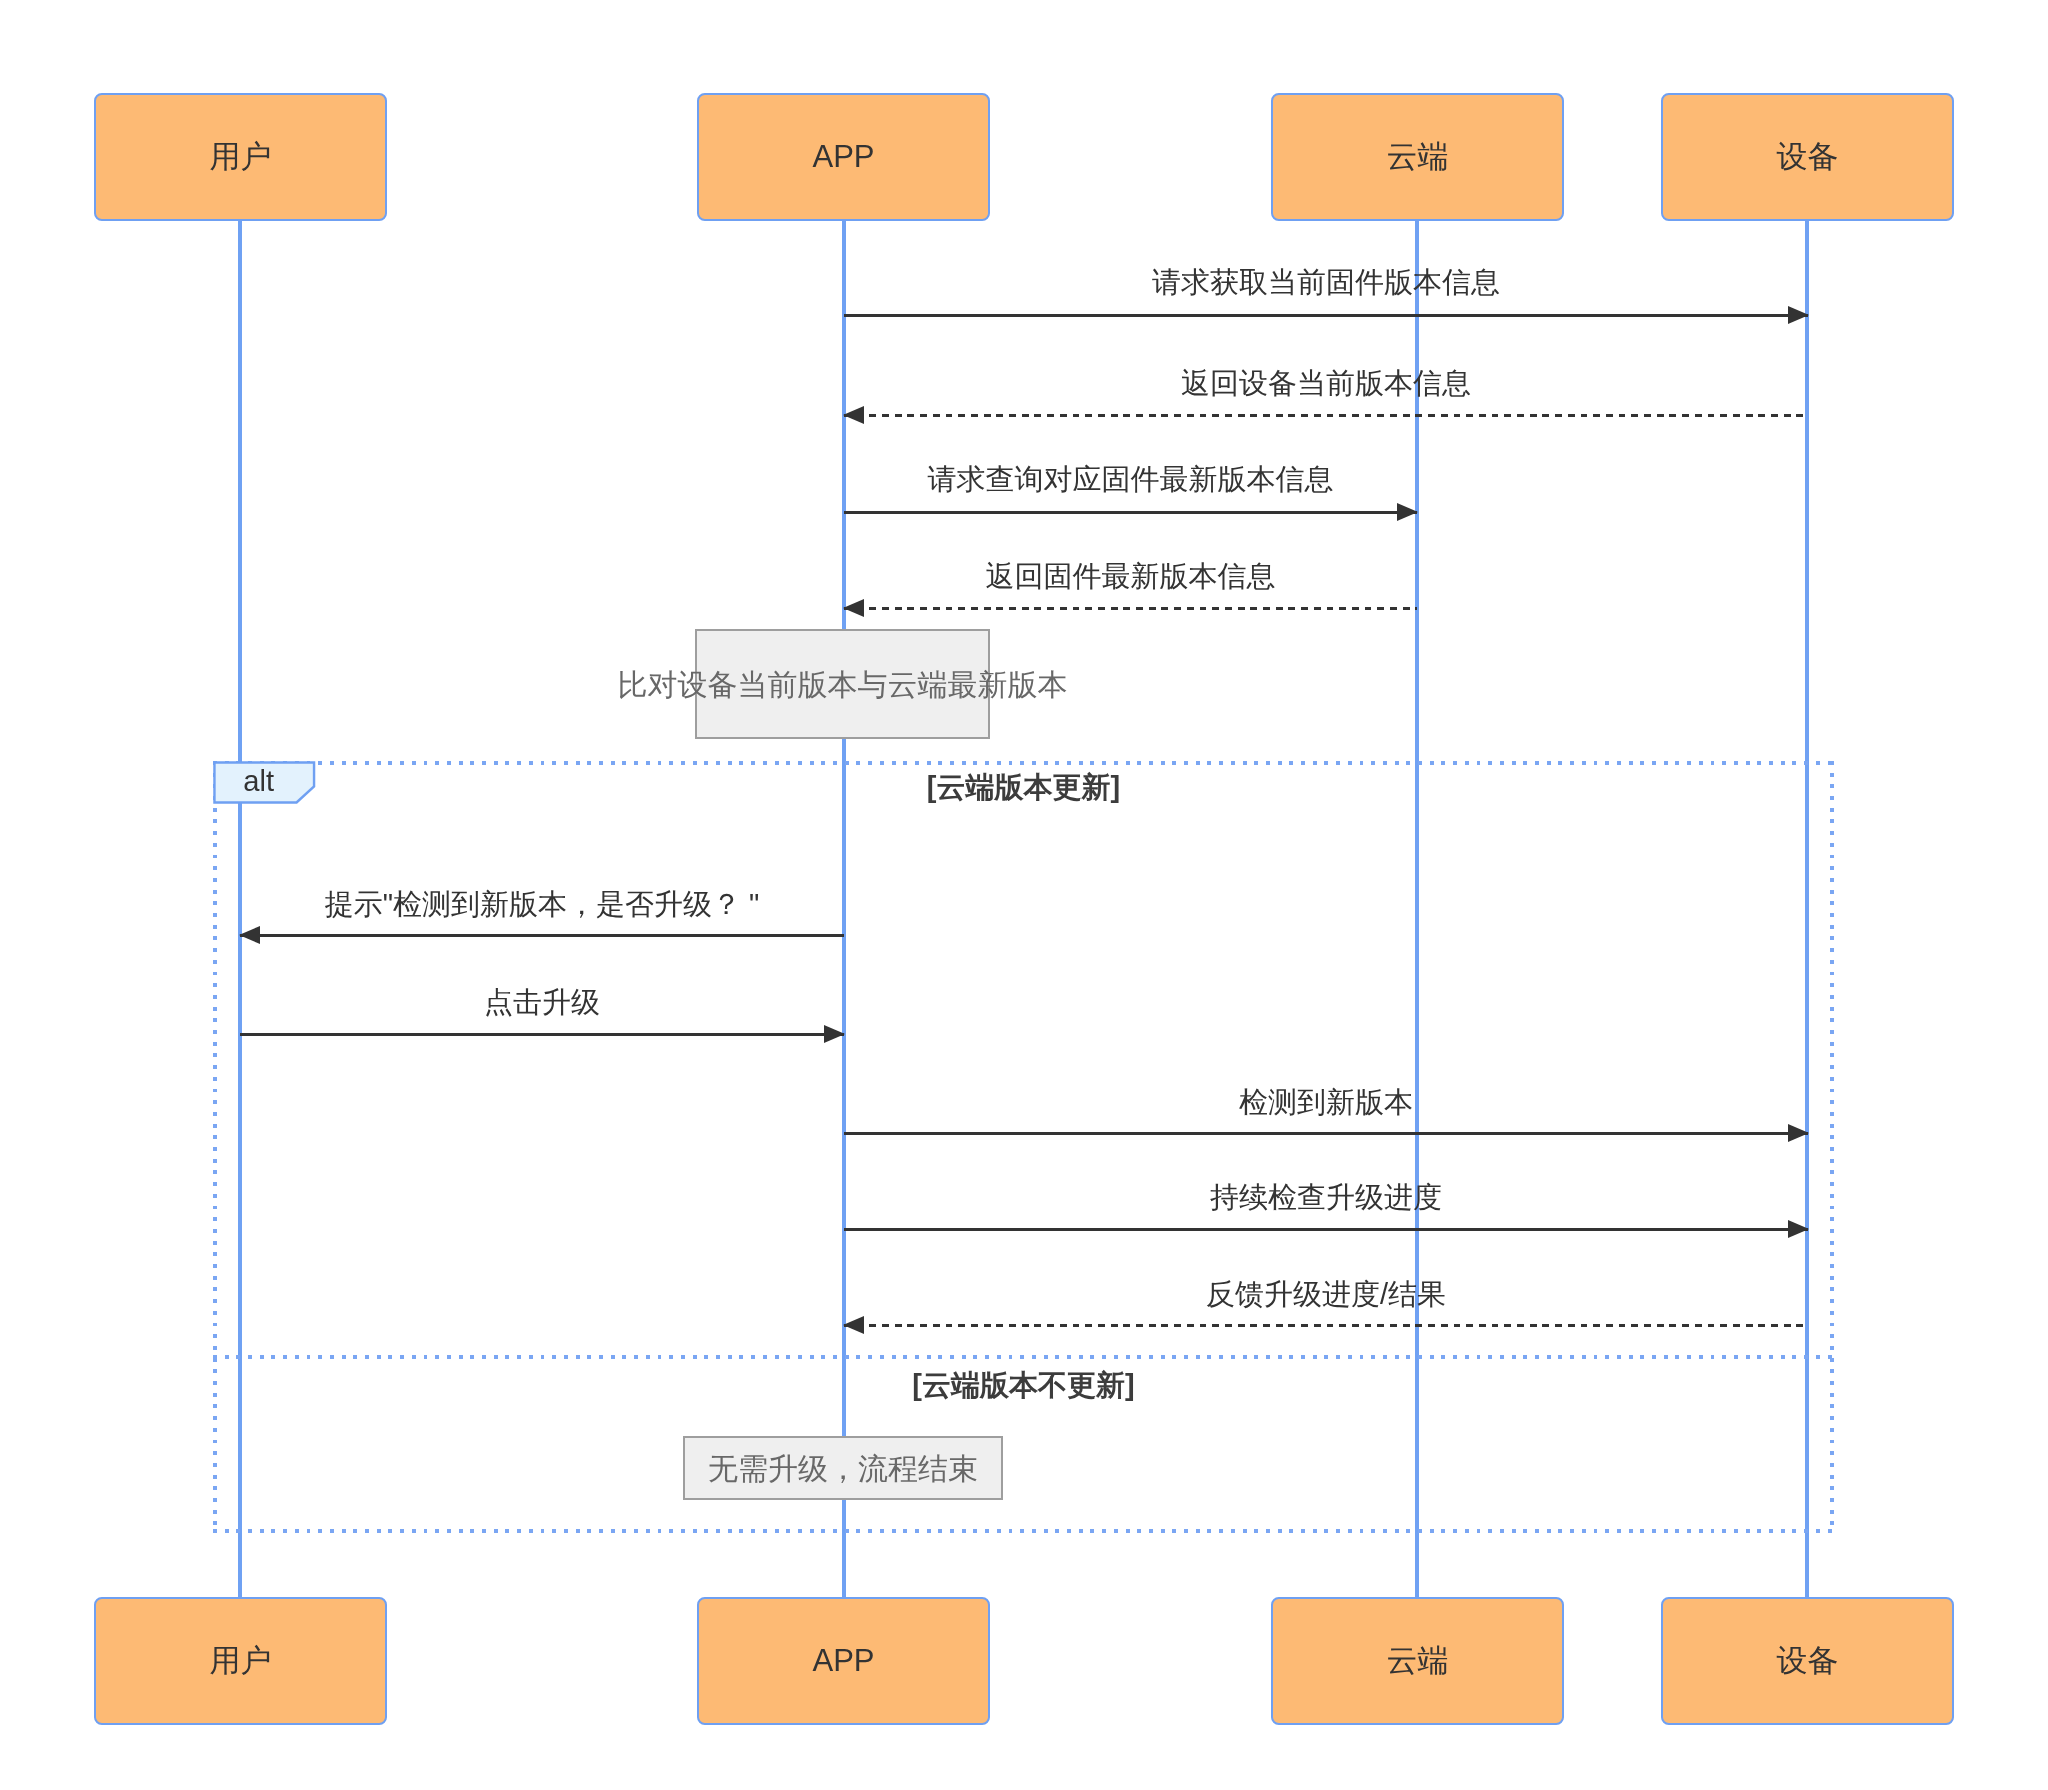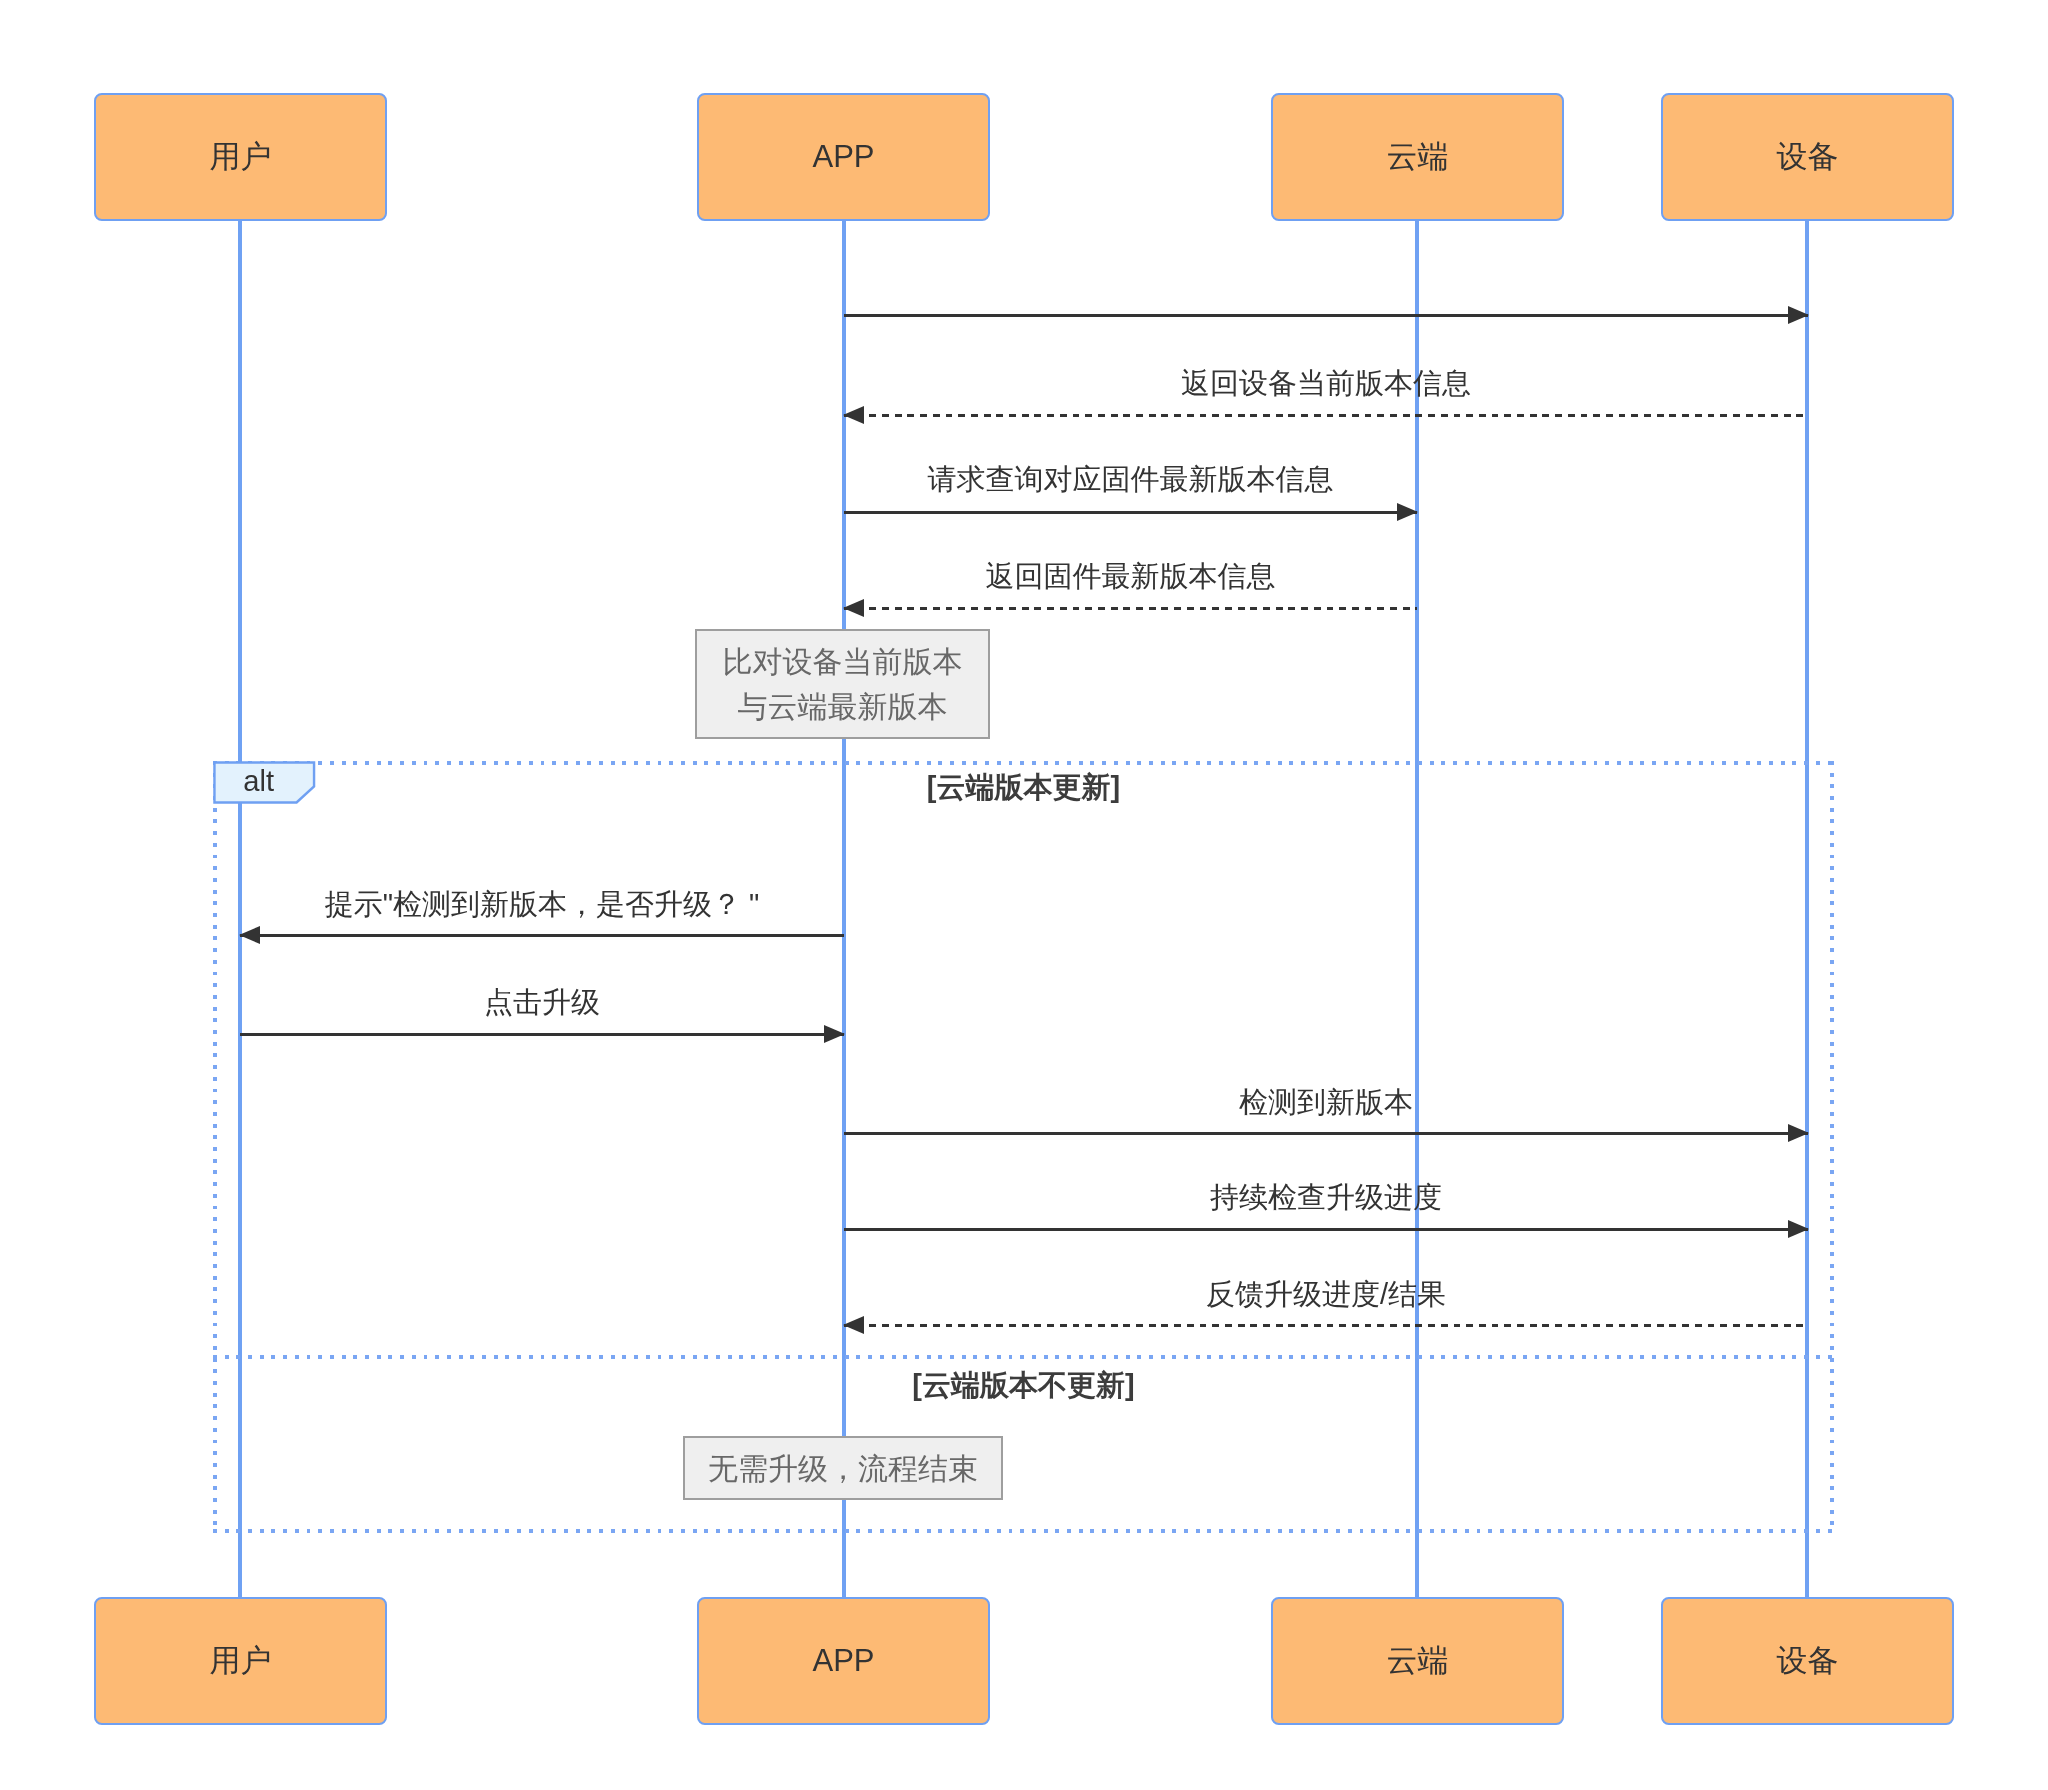--- a/index.html
+++ b/index.html
@@ -72,21 +72,21 @@
 
   
   .note {
     position: absolute;
     background: #efefef;
     border: 2px solid #9e9e9e;
     box-sizing: border-box;
     color: #686868;
     font-size: 30px;
     display: flex;
-    flex-direction: column;
+    flex-direction: row;
     align-items: center;
     justify-content: center;
     z-index: 4;
   }
   .note .line { line-height: 45px; white-space: nowrap; }
 
   
   .alt-frame { position: absolute; left: 213px; top: 761px; width: 1621px; height: 772px; z-index: 1; }
   .alt-edge { position: absolute; }
   .alt-edge.h {
@@ -154,20 +154,21 @@
   <div class="alt-divider"></div>
 
   <svg class="alt-tab" width="103" height="43" viewBox="0 0 106 44">
     <polygon points="1.5,1.5 104,1.5 104,26 86,42.5 1.5,42.5" fill="#e3f2fd" stroke="#6fa0f2" stroke-width="2.5"></polygon>
     <text x="47" y="31" text-anchor="middle">alt</text>
   </svg>
 
   <div class="branch-label" style="top:768px">[云端版本更新]</div>
   <div class="branch-label" style="top:1366px">[云端版本不更新]</div>
 
+  <div class="msg-label" style="left:844px;top:261px;width:964px">请求获取当前固件版本信息</div>
   <div class="arrow solid right" style="left:844px;top:314px;width:964px">
       <i class="head"></i>
     </div>
 
   <div class="msg-label" style="left:844px;top:362px;width:964px">返回设备当前版本信息</div>
   <div class="arrow dashed left" style="left:844px;top:414px;width:964px">
       <i class="head"></i>
     </div>
 
   <div class="msg-label" style="left:844px;top:458px;width:573px">请求查询对应固件最新版本信息</div>

